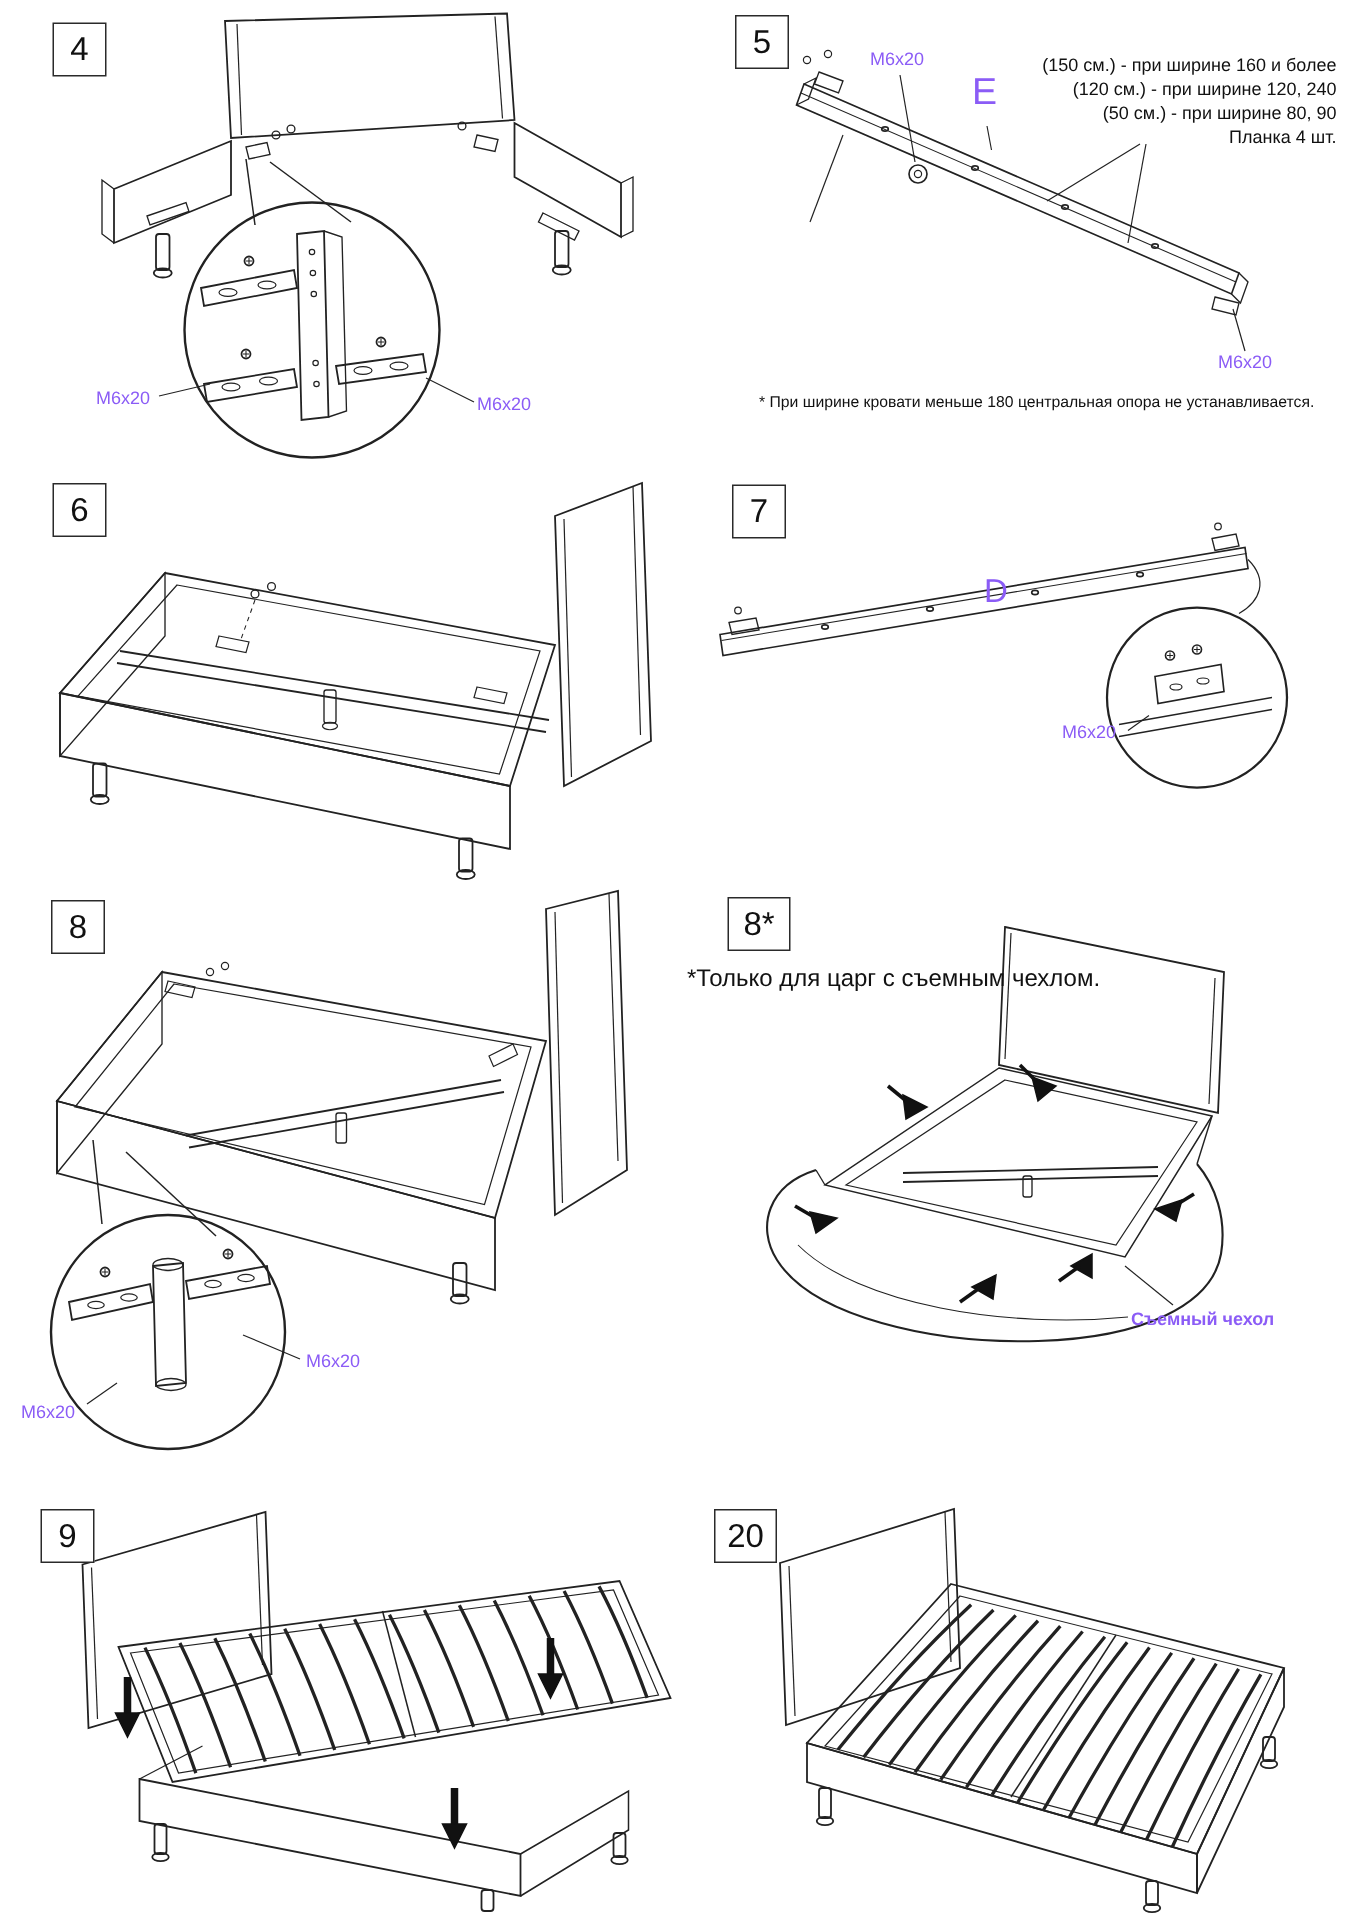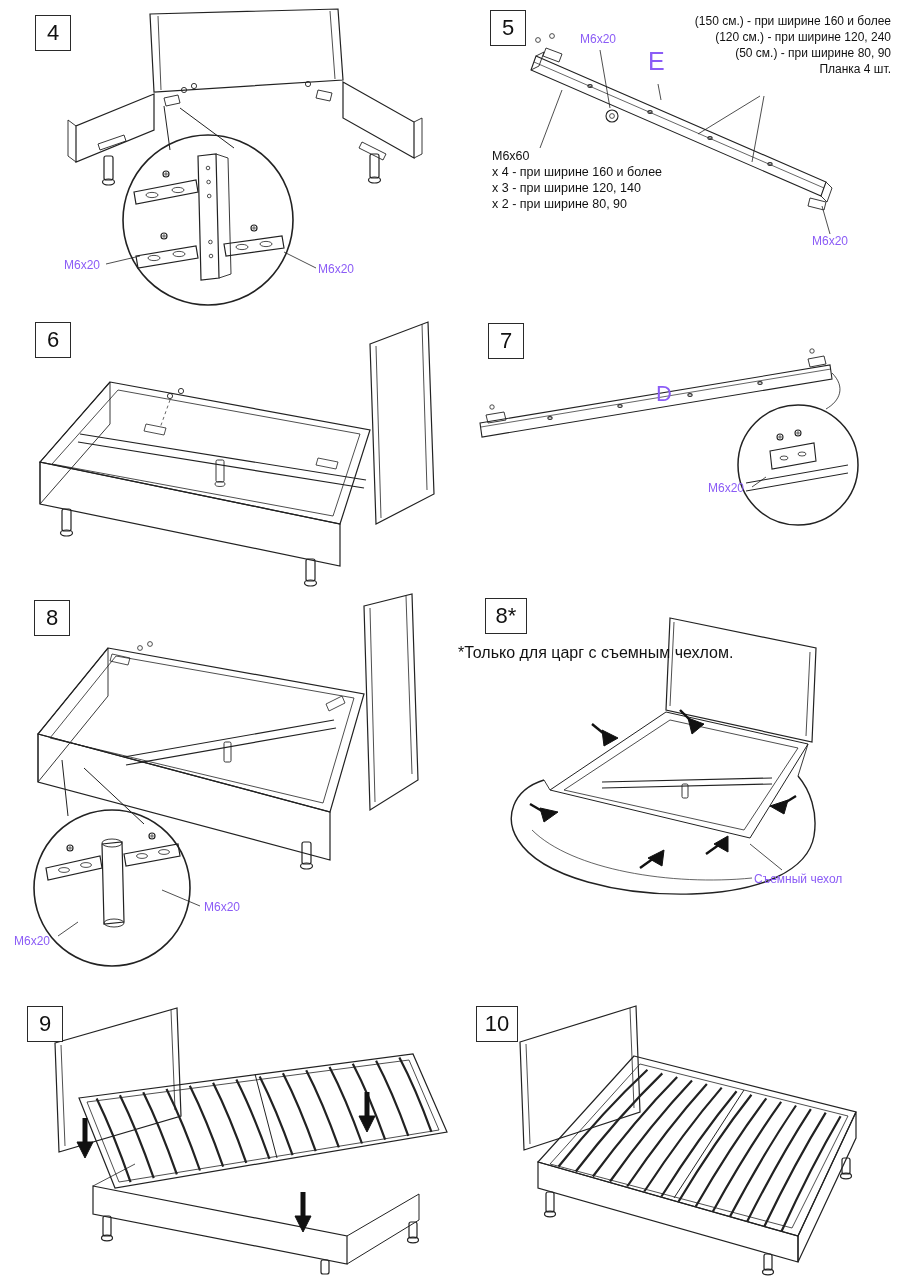--- a/index.html
+++ b/index.html
@@ -8,21 +8,21 @@
   .panel{position:absolute;}
   .panel svg{position:absolute;left:0;top:0;}
   .numbox{position:absolute;width:34px;height:34px;border:1.6px solid #2a2a2a;background:#fff;
           display:flex;align-items:center;justify-content:center;font-size:22px;color:#111;z-index:3;}
   .numbox.wide{width:40px;}
   .lbl{position:absolute;font-size:12px;line-height:14px;color:#8b5cf6;white-space:nowrap;z-index:2;}
   .part{font-size:25px;font-weight:400;}
   .rblock{position:absolute;text-align:right;font-size:12px;line-height:16px;z-index:2;}
   .lblock{position:absolute;text-align:left;font-size:12.5px;line-height:16px;z-index:2;}
   .note{position:absolute;font-size:10.5px;line-height:13px;white-space:nowrap;z-index:2;}
-  .bold{font-weight:normal;}
+  .bold{font-weight:bold;}
 </style>
 </head>
 <body>
 
 <div class="page">
 
   <div class="panel" style="left:18px;top:6px;width:445px;height:305px;">
     <div class="numbox" style="left:17px;top:9px;">4</div>
     <svg width="445" height="305" viewBox="0 0 445 305">
       <g stroke="#222" fill="none" stroke-width="1.2">
@@ -98,33 +98,28 @@
         <path d="M140,44 L150,102" stroke-width="0.8"></path>
         <path d="M300,90 L238,128" stroke-width="0.8"></path>
         <path d="M304,90 L292,156" stroke-width="0.8"></path>
         <path d="M80,142 L102,84" stroke-width="0.8"></path>
         <path d="M370,228 L362,200" stroke-width="0.8"></path>
         <path d="M198,78 L201,94" stroke-width="0.8"></path>
       </g>
     </svg>
     <div class="lbl" style="left:120px;top:26px;">М6х20</div>
     <div class="lbl part" style="left:188px;top:48px;">Е</div>
-    <div class="rblock" style="right:4px;top:7px;">
+    <div class="rblock" style="right:4px;top:29px;">
       <div>(150 см.) - при ширине 160 и более</div>
       <div>(120 см.) - при ширине 120, 240</div>
       <div>(50 см.) - при ширине 80, 90</div>
       <div>Планка 4 шт.</div>
     </div>
-    <div class="lblock" style="left:32px;top:142px;">
-      <div>М6х60</div>
-      <div>х 4 - при ширине 160 и более</div>
-      <div>х 3 - при ширине 120, 140</div>
-      <div>х 2 - при ширине 80, 90</div>
-    </div>
     <div class="lbl" style="left:352px;top:228px;">М6х20</div>
+    <div class="note" style="left:46px;top:256px;">* При ширине кровати меньше 180 центральная опора не устанавливается.</div>
   </div>
 
   <div class="panel" style="left:18px;top:312px;width:445px;height:285px;">
     <div class="numbox" style="left:17px;top:10px;">6</div>
     <svg width="445" height="285" viewBox="0 0 445 285">
       <g stroke="#222" fill="none" stroke-width="1.2">
         <path d="M352,32 L410,10 L416,182 L358,212 Z"></path>
         <path d="M358,34 L363,206" stroke-width="0.8"></path>
         <path d="M404,12 L409,178" stroke-width="0.8"></path>
         <path d="M92,70 L352,118 L322,212 L22,150 Z"></path>
@@ -301,21 +296,21 @@
           <path d="M62,144 L78,144 L70,160 Z"></path>
         <path d="M352,94 L352,120" stroke-width="5"></path>
           <path d="M344,118 L360,118 L352,134 Z"></path>
         <path d="M288,194 L288,220" stroke-width="5"></path>
           <path d="M280,218 L296,218 L288,234 Z"></path>
       </g>
     </svg>
   </div>
 
   <div class="panel" style="left:458px;top:998px;width:437px;height:278px;">
-    <div class="numbox wide" style="left:18px;top:8px;">10</div>
+    <div class="numbox wide" style="left:18px;top:8px;">20</div>
     <svg width="437" height="278" viewBox="0 0 437 278">
       <g stroke="#222" fill="none" stroke-width="1.2">
         <path d="M62,44 L178,8 L182,114 L66,152 Z"></path>
         <path d="M68,46 L72,146" stroke-width="0.8"></path>
         <path d="M172,10 L176,110" stroke-width="0.8"></path>
         <path d="M176,58 L398,114 L340,238 L80,164 Z"></path>
         <path d="M182,66 L390,118 L334,230 L92,166 Z" stroke-width="0.8"></path>
         <path d="M286,92 L216,200" stroke-width="1"></path>
         <path d="M80,164 L340,238 L340,264 L80,190 Z"></path>
         <path d="M340,238 L398,114 L398,140 L340,264 Z"></path>

